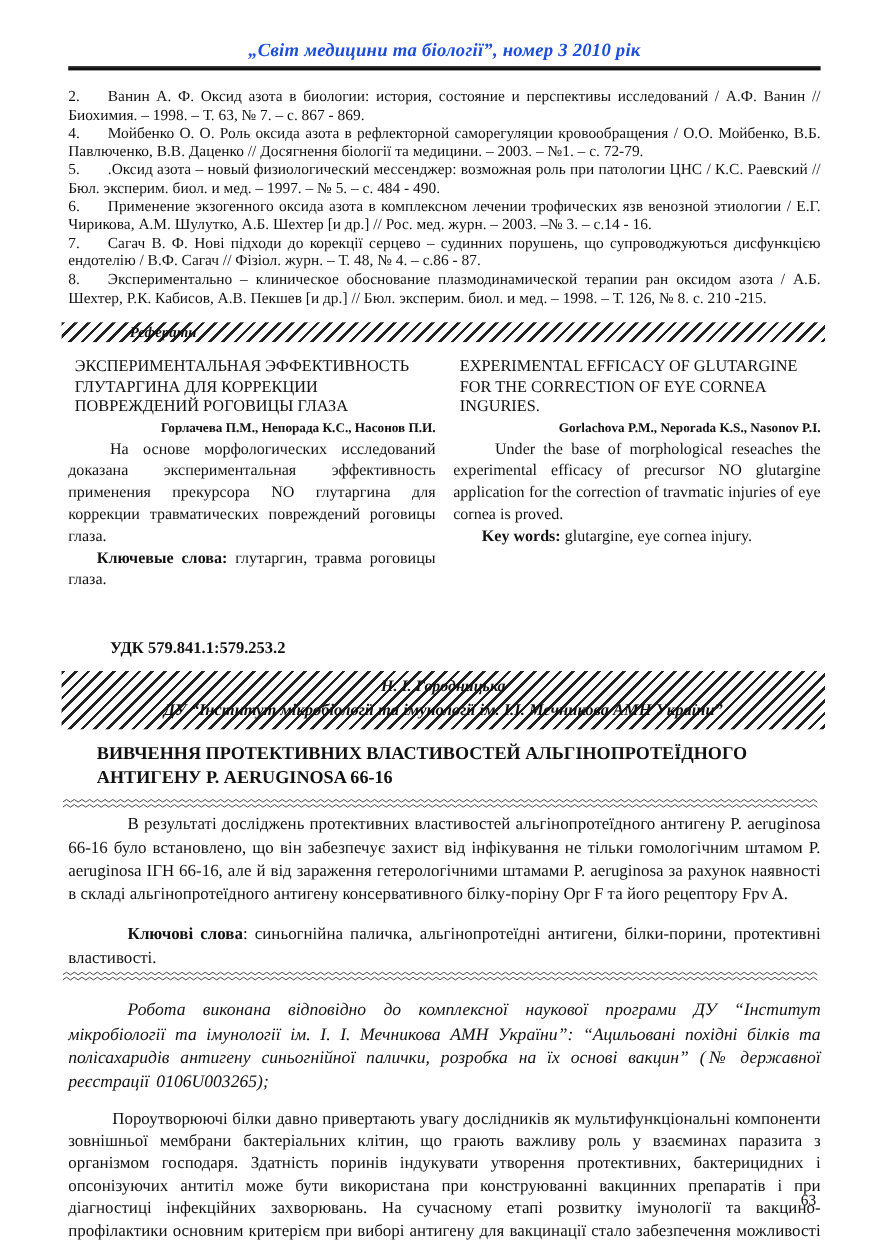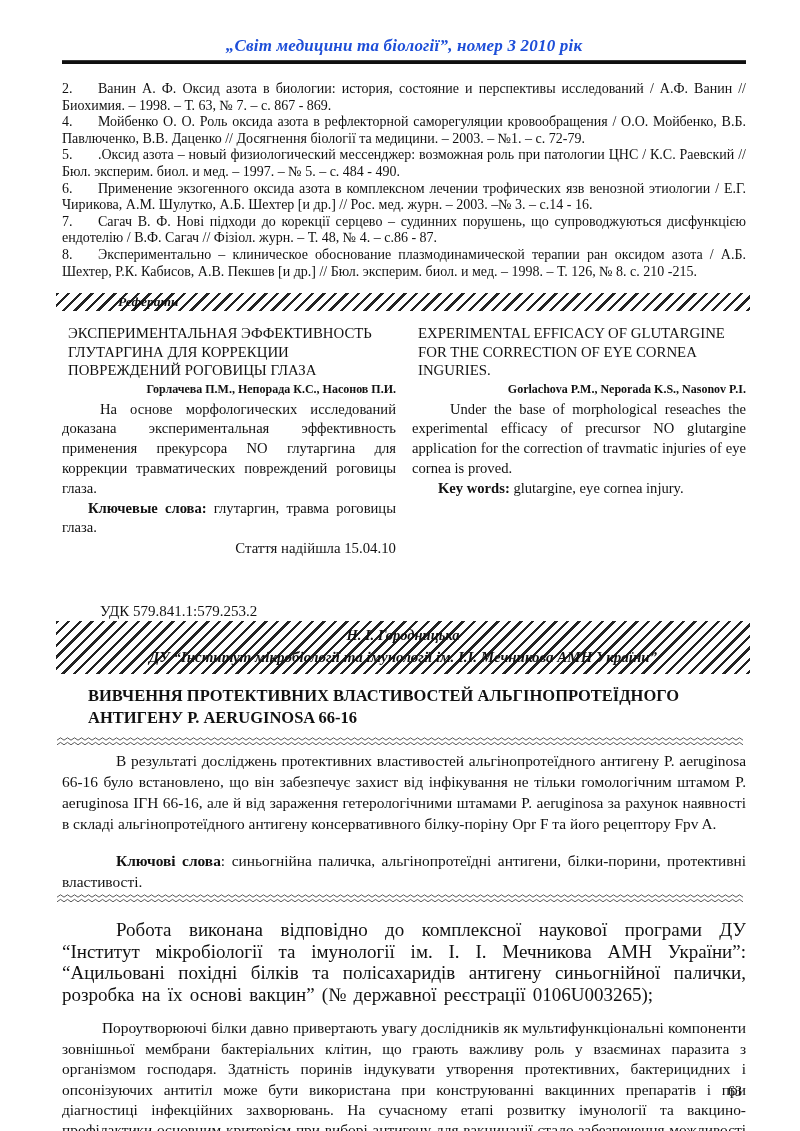--- a/index.html
+++ b/index.html
@@ -45,38 +45,38 @@
   
   .cols { display:flex; gap:16px; margin-bottom:44px; }
   .col { flex:1 1 0; font-size:14.6px; line-height:19.8px; }
   .col-title { font-weight:normal; text-align:left; font-size:14.8px; line-height:18.5px; padding:0 6px; }
   .col-authors { font-weight:bold; text-align:right; font-size:12px; line-height:19px; margin-bottom:1px; }
   .col-body { text-align:justify; text-indent:38px; }
   .col-kw { text-align:justify; text-indent:26px; }
   .received { text-align:right; font-size:14.8px; margin-top:1px; }
 
   
-  .udc { font-weight:normal; font-size:15px; text-indent:38px; margin:30px 0 1px; }
+  .udc { font-weight:bold; font-size:15px; text-indent:38px; margin:30px 0 11px; }
   .article-title {
     font-weight:bold; font-size:16.5px; line-height:21.5px;
     text-align:left; margin:11px 26px 9px;
   }
 
   
   .wavy { height:10px; margin:0 -4px 0 -5px; line-height:0; }
   .wavy svg { display:block; }
 
   
   .abstract-uk { padding:3px 0 2px; font-size:15.4px; line-height:21px; }
   .abs-body { text-align:justify; text-indent:54px; }
   .abs-kw { text-align:justify; text-indent:54px;margin-top:16px; }
 
   .program-note {
-    text-align:justify; text-indent:54px;
-    font-size:19px; line-height:21.6px; word-spacing:2.5px; margin:15px 0 10px;
+    font-style:italic; text-align:justify; text-indent:54px;
+    font-size:16px; line-height:21.6px; word-spacing:2.5px; margin:15px 0 10px;
   }
   .body-text {
     text-align:justify; text-indent:40px;
     font-size:15.4px; line-height:20.4px; margin-top:13px;
   }
 
   .page-number { position:absolute; right:58px; bottom:31px; font-size:14px; }
 </style>
 </head>
 <body>
@@ -100,21 +100,20 @@
   <div class="hatch band-thin">
     <span class="band-label">Реферати</span>
   </div>
 
   <div class="cols">
     <div class="col">
       <div class="col-title">ЭКСПЕРИМЕНТАЛЬНАЯ ЭФФЕКТИВНОСТЬ ГЛУТАРГИНА ДЛЯ КОРРЕКЦИИ ПОВРЕЖДЕНИЙ РОГОВИЦЫ ГЛАЗА</div>
       <div class="col-authors">Горлачева П.М., Непорада К.С., Насонов П.И.</div>
       <p class="col-body">На основе морфологических исследований доказана экспериментальная эффективность применения прекурсора NO глутаргина для коррекции травматических повреждений роговицы глаза.</p>
       <p class="col-kw"><b>Ключевые слова:</b> <span>глутаргин, травма роговицы глаза.</span></p>
-      <div class="received">Стаття надійшла 15.04.10</div>
     </div>
     <div class="col">
       <div class="col-title">EXPERIMENTAL EFFICACY OF GLUTARGINE FOR THE CORRECTION OF EYE CORNEA INGURIES.</div>
       <div class="col-authors">Gorlachova P.M., Neporada K.S., Nasonov P.I.</div>
       <p class="col-body">Under the base of morphological reseaches the experimental efficacy of precursor NO glutargine application for the correction of travmatic injuries of eye cornea is proved.</p>
       <p class="col-kw"><b>Key words:</b> <span>glutargine, eye cornea injury.</span></p>
     </div>
   </div>
 
   <div class="udc">УДК 579.841.1:579.253.2</div>

